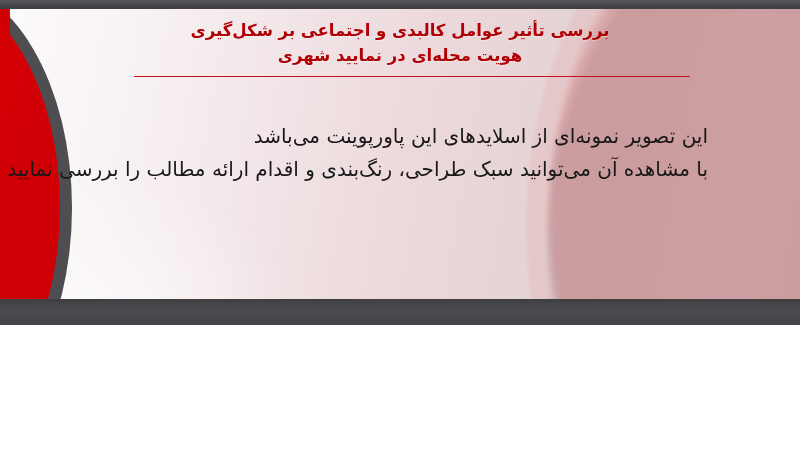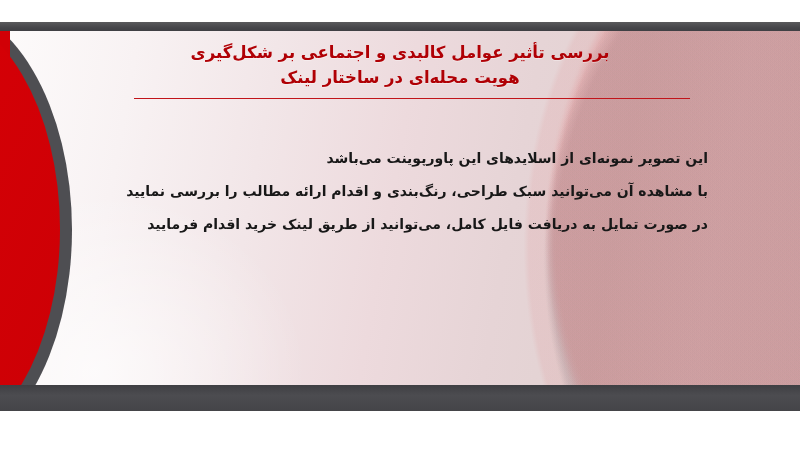--- a/index.html
+++ b/index.html
@@ -7,24 +7,23 @@
     padding: 0;
     background: #ffffff;
   }
   body {
     font-family: "DejaVu Sans", sans-serif;
   }
 
   #slide {
     position: relative;
     width: 800px;
-    height: 389px;
+    height: 325px;
     overflow: hidden;
     background: #5eead4;
-    margin-top: 22px;
   }
 
   
   .bar-top, .bar-bottom {
     position: absolute;
     left: 0;
     width: 800px;
     background: linear-gradient(180deg, #5a5a5c 0%, #46464a 60%, #3f3f43 100%);
     z-index: 6;
   }
@@ -130,22 +129,22 @@
 
   .body-block {
     position: absolute;
     right: 92px;
     top: 120px;
     width: 620px;
     text-align: right;
   }
   .body-line {
     color: #181818;
-    font-size: 14px;
-    font-weight: bold;
+    font-size: 20px;
+    font-weight: normal;
     line-height: 33px;
     white-space: nowrap;
   }
 </style>
 </head>
 <body>
 
 <div id="slide">
 
   <div class="bar-top"></div>
@@ -156,25 +155,24 @@
   <div class="edge-strip"></div>
   <div class="ellipse-outline"></div>
   <div class="ellipse-red"></div>
 
   <div class="bar-bottom"></div>
 
   <div class="content">
 
     <div class="title-block">
       <div class="title-line">بررسی تأثیر عوامل کالبدی و اجتماعی بر شکل‌گیری</div>
-      <div class="title-line">هویت محله‌ای در ساختار لینک</div>
+      <div class="title-line">هویت محله‌ای در نمایید شهری</div>
     </div>
 
     <div class="title-rule"></div>
 
     <div class="body-block">
       <div class="body-line">این تصویر نمونه‌ای از اسلایدهای این پاورپوینت می‌باشد</div>
       <div class="body-line">با مشاهده آن می‌توانید سبک طراحی، رنگ‌بندی و اقدام ارائه مطالب را بررسی نمایید</div>
-      <div class="body-line">در صورت تمایل به دریافت فایل کامل، می‌توانید از طریق لینک خرید اقدام فرمایید</div>
     </div>
 
   </div>
 </div>
 
 </body></html>

